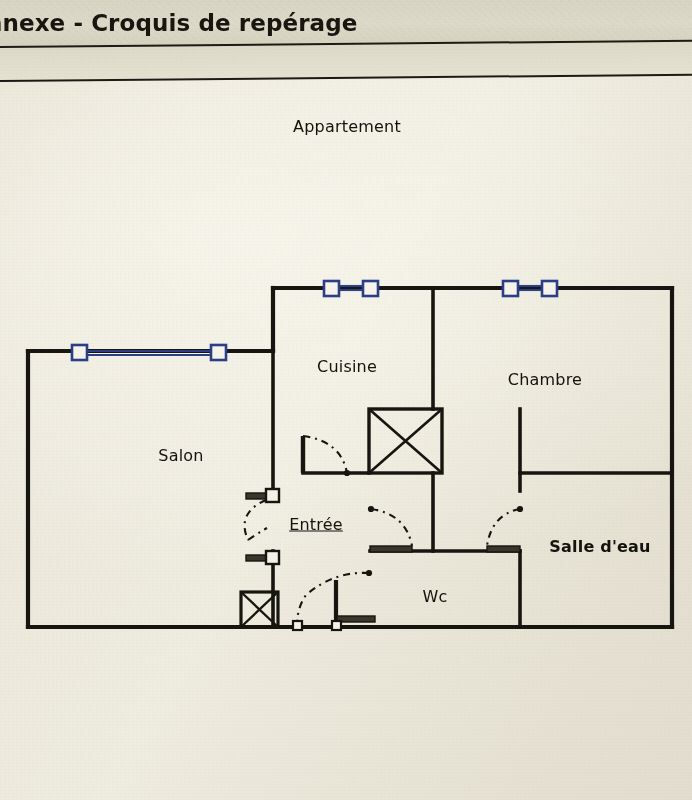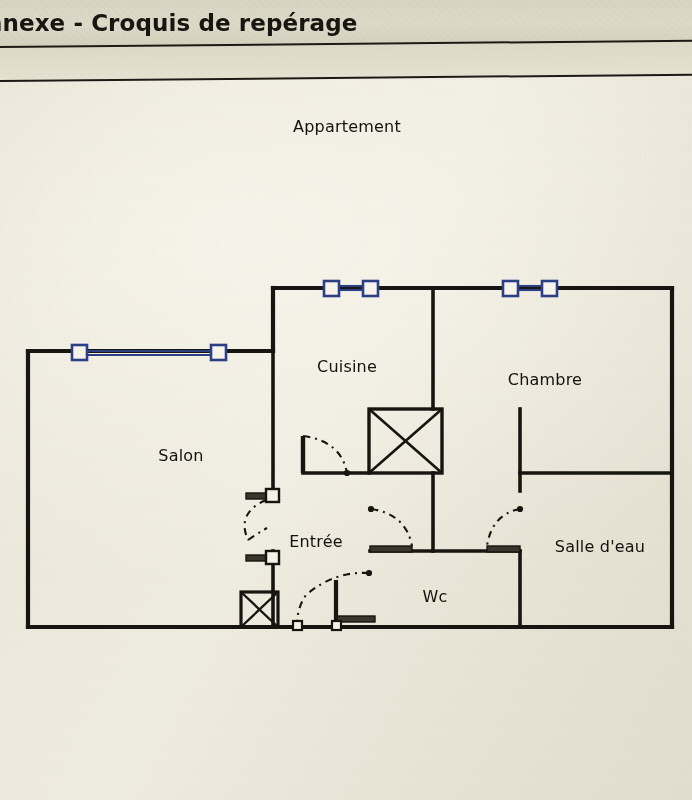--- a/index.html
+++ b/index.html
@@ -232,20 +232,20 @@
 
   <div id="room-labels">
     <div class="room-label" id="label-appartement" style="left:347px; top:126px;">Appartement</div>
 
     <div class="room-label" style="left:165px; top:455px;margin-left:16px;">Salon</div>
 
     <div class="room-label" style="left:347px; top:366px;">Cuisine</div>
 
     <div class="room-label" style="left:545px; top:379px;">Chambre</div>
 
-    <div class="room-label" style="left:316px; top:541px;">Entrée</div>
+    <div class="room-label" style="left:316px; top:524px;text-decoration:underline;">Entrée</div>
 
     <div class="room-label" style="left:435px; top:596px;">Wc</div>
 
-    <div class="room-label" style="left:600px; top:546px;">Salle d'eau</div>
+    <div class="room-label" style="left:600px; top:546px;font-weight:bold;">Salle d'eau</div>
   </div>
 
 </div>
 
 </body></html>

